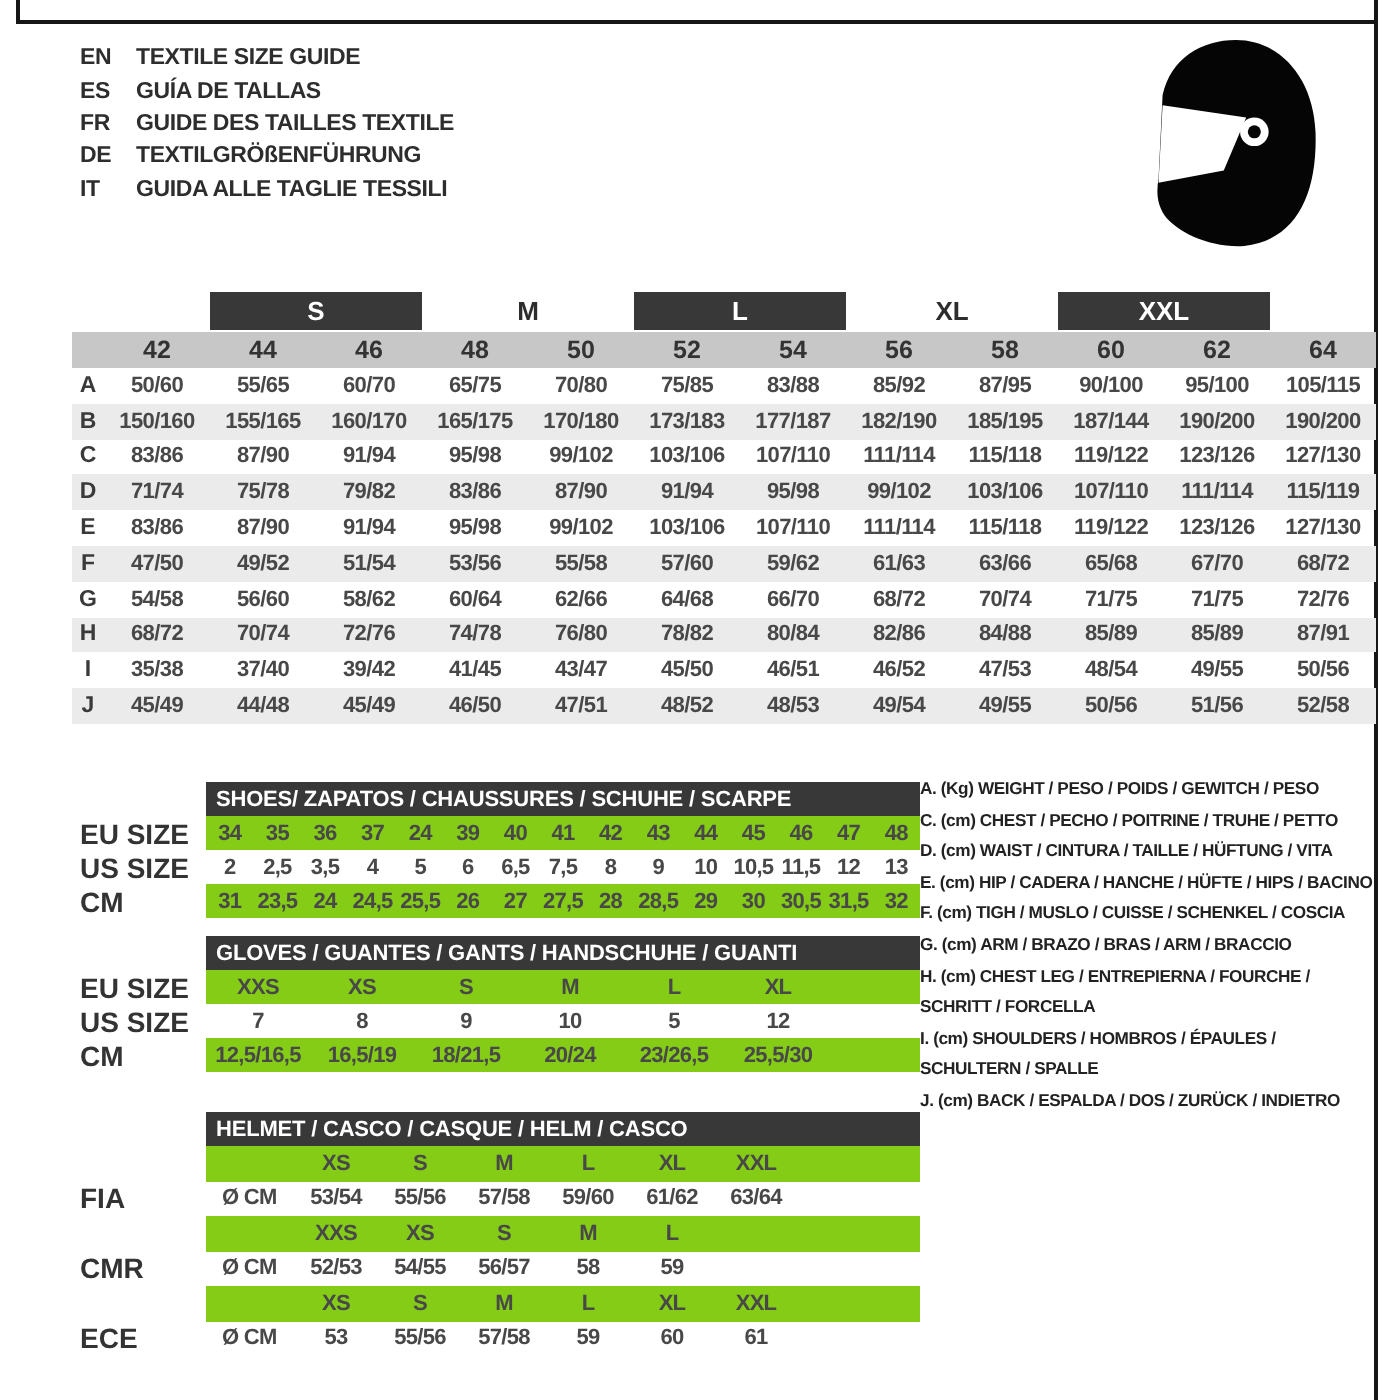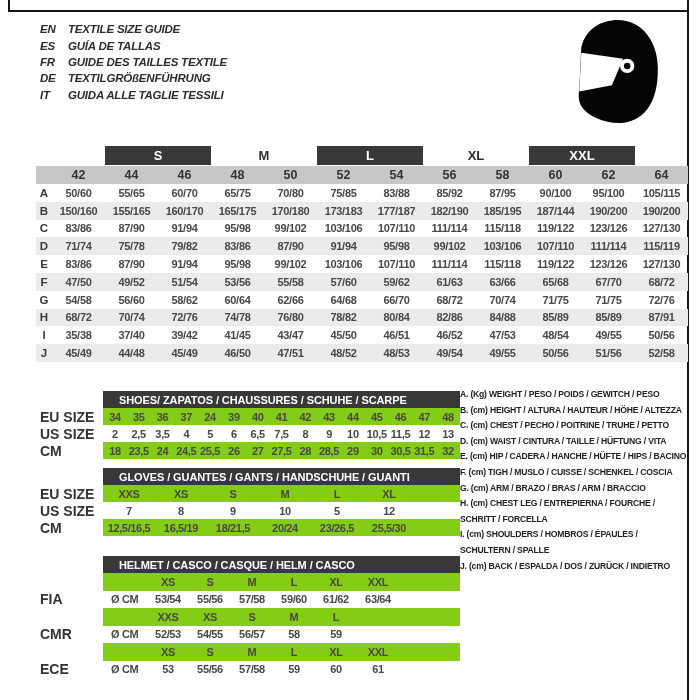--- a/index.html
+++ b/index.html
@@ -3,42 +3,42 @@
 <meta charset="utf-8">
 <style>
   html,body{margin:0;padding:0;background:#fff;}
   .page{position:relative;width:700px;height:700px;background:#fff;overflow:hidden;
         font-family:"Liberation Sans",sans-serif;font-weight:bold;color:#3f3f3f;}
   
   .frame-top{position:absolute;left:8px;top:10px;width:680px;height:2px;background:#161616;}
   .frame-right{position:absolute;left:687px;top:0;width:2px;height:700px;background:#161616;}
   .frame-left-stub{position:absolute;left:8px;top:0;width:2px;height:12px;background:#161616;}
   
-  .lang-header{position:absolute;left:40px;top:21px;font-style:italic;}
+  .lang-header{position:absolute;left:40px;top:21px;}
   .lang-row{display:flex;height:16.4px;align-items:center;font-size:11.5px;color:#2d2d2d;letter-spacing:-0.2px;}
   .lang-code{width:28px;}
   
   .helmet-icon{position:absolute;left:576px;top:19px;width:84px;height:105px;}
   
   .main-table{position:absolute;left:36px;top:144px;width:652px;}
   .mt-groups,.mt-sizes,.mt-row{display:grid;grid-template-columns:16px repeat(12,1fr);}
   .mt-groups{height:22px;align-items:center;}
   .mt-group{grid-row:1;display:flex;align-items:center;justify-content:center;
             font-size:13px;color:#2d2d2d;height:19px;}
   .mt-group.hl{background:#383838;color:#fff;}
   .mt-sizes{height:18px;background:#c7c7c7;align-items:center;}
   .mt-size{text-align:center;font-size:12.5px;color:#333;}
   .mt-row{height:17.8px;align-items:center;font-size:11px;}
   .mt-row.shaded{background:#ebebeb;}
   .mt-letter{text-align:center;font-size:11.5px;color:#3a3a3a;}
   .mt-cell{text-align:center;letter-spacing:-0.3px;color:#484848;}
   
   .section{position:absolute;left:36px;width:424px;}
   .sec-bar{margin-left:67px;width:357px;height:17px;box-sizing:border-box;background:#383838;color:#fff;
-           font-size:11px;display:flex;align-items:center;padding-left:16px;letter-spacing:-0.1px;}
+           font-size:11px;display:flex;align-items:center;padding-left:5px;letter-spacing:-0.1px;}
   .sec-row{display:flex;height:17px;}
   .sec-row.hrow{height:17.5px;}
   .sec-label{width:67px;box-sizing:border-box;padding-left:4px;font-size:14px;color:#333;
              display:flex;align-items:center;}
   .sec-grid{width:357px;display:grid;align-items:center;font-size:11px;color:#484848;}
   .sec-grid.shaded{background:#84cc16;}
   .cols15{grid-template-columns:repeat(15,1fr);}
   .cols6{grid-template-columns:repeat(6,52px) 1fr;}
   .helmet-grid{grid-template-columns:44px repeat(6,42px) 1fr;}
   .sec-cell{text-align:center;letter-spacing:-0.35px;}
@@ -303,21 +303,21 @@
             <div class="sec-cell">10</div>
             <div class="sec-cell">10,5</div>
             <div class="sec-cell">11,5</div>
             <div class="sec-cell">12</div>
             <div class="sec-cell">13</div>
           </div>
         </div>
         <div class="sec-row">
           <div class="sec-label">CM</div>
           <div class="sec-grid cols15 shaded">
-            <div class="sec-cell">18</div>
+            <div class="sec-cell">31</div>
             <div class="sec-cell">23,5</div>
             <div class="sec-cell">24</div>
             <div class="sec-cell">24,5</div>
             <div class="sec-cell">25,5</div>
             <div class="sec-cell">26</div>
             <div class="sec-cell">27</div>
             <div class="sec-cell">27,5</div>
             <div class="sec-cell">28</div>
             <div class="sec-cell">28,5</div>
             <div class="sec-cell">29</div>
@@ -445,23 +445,20 @@
           </div>
         </div>
       </div>
   </div>
 
   <div class="legend">
       <div class="legend-item">
         <div class="legend-line">A. (Kg) WEIGHT / PESO / POIDS / GEWITCH / PESO</div>
       </div>
       <div class="legend-item">
-        <div class="legend-line">B. (cm) HEIGHT / ALTURA / HAUTEUR / HÖHE / ALTEZZA</div>
-      </div>
-      <div class="legend-item">
         <div class="legend-line">C. (cm) CHEST / PECHO / POITRINE / TRUHE / PETTO</div>
       </div>
       <div class="legend-item">
         <div class="legend-line">D. (cm) WAIST / CINTURA / TAILLE / HÜFTUNG / VITA</div>
       </div>
       <div class="legend-item">
         <div class="legend-line">E. (cm) HIP / CADERA / HANCHE / HÜFTE / HIPS / BACINO</div>
       </div>
       <div class="legend-item">
         <div class="legend-line">F. (cm) TIGH / MUSLO / CUISSE / SCHENKEL / COSCIA</div>

